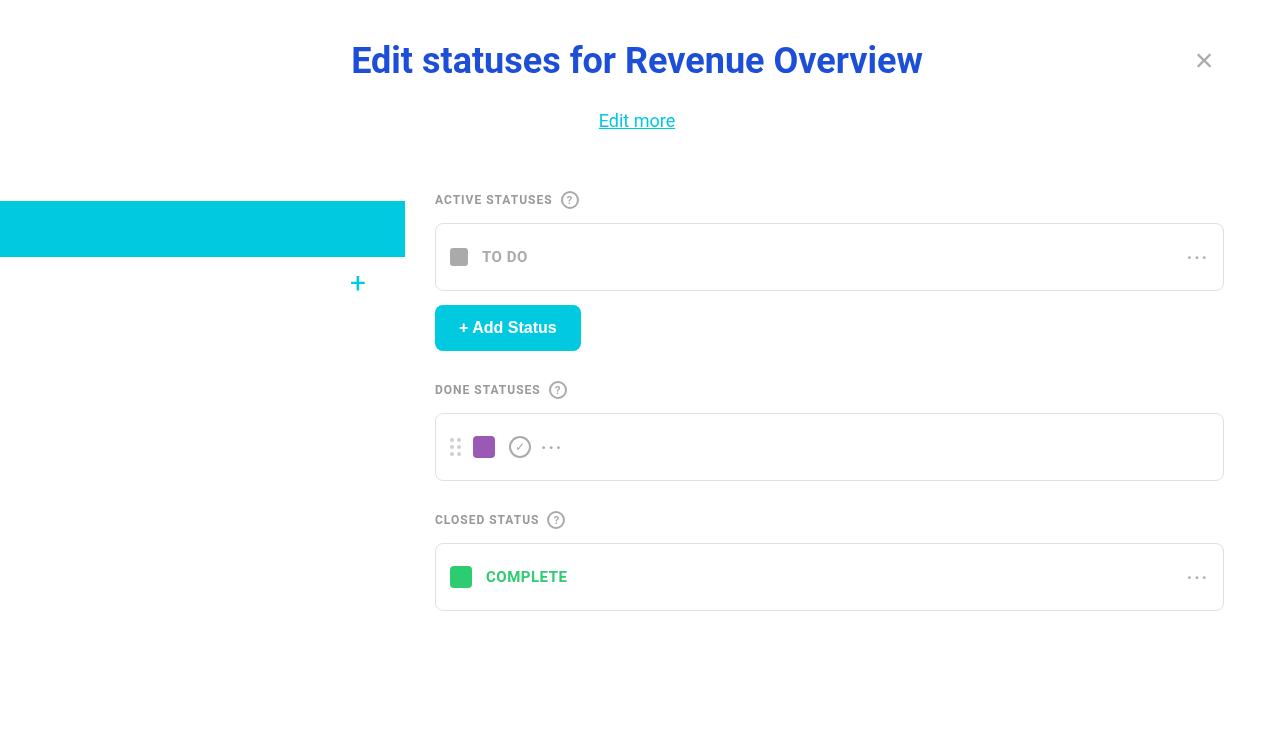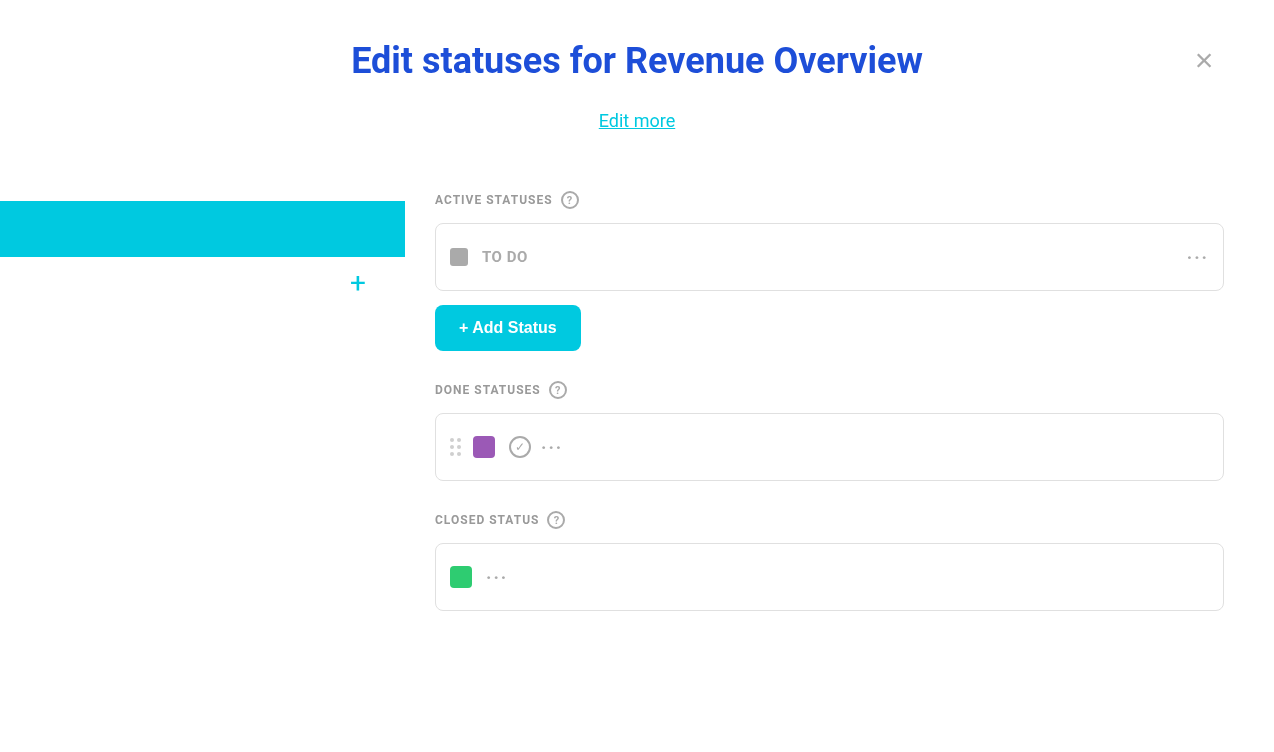--- a/index.html
+++ b/index.html
@@ -325,20 +325,21 @@
       </div>
 
       <div class="section">
         <div class="section-header">
           <span class="section-label">CLOSED STATUS</span>
           <div class="help-icon">?</div>
         </div>
 
         <div class="status-row">
           <div class="status-color-swatch swatch-green"></div>
+          <span class="status-name name-green">COMPLETE</span>
           <div class="status-actions">
             <span class="three-dots">···</span>
           </div>
         </div>
       </div>
 
     </div>
   </div>
 
 </div>

